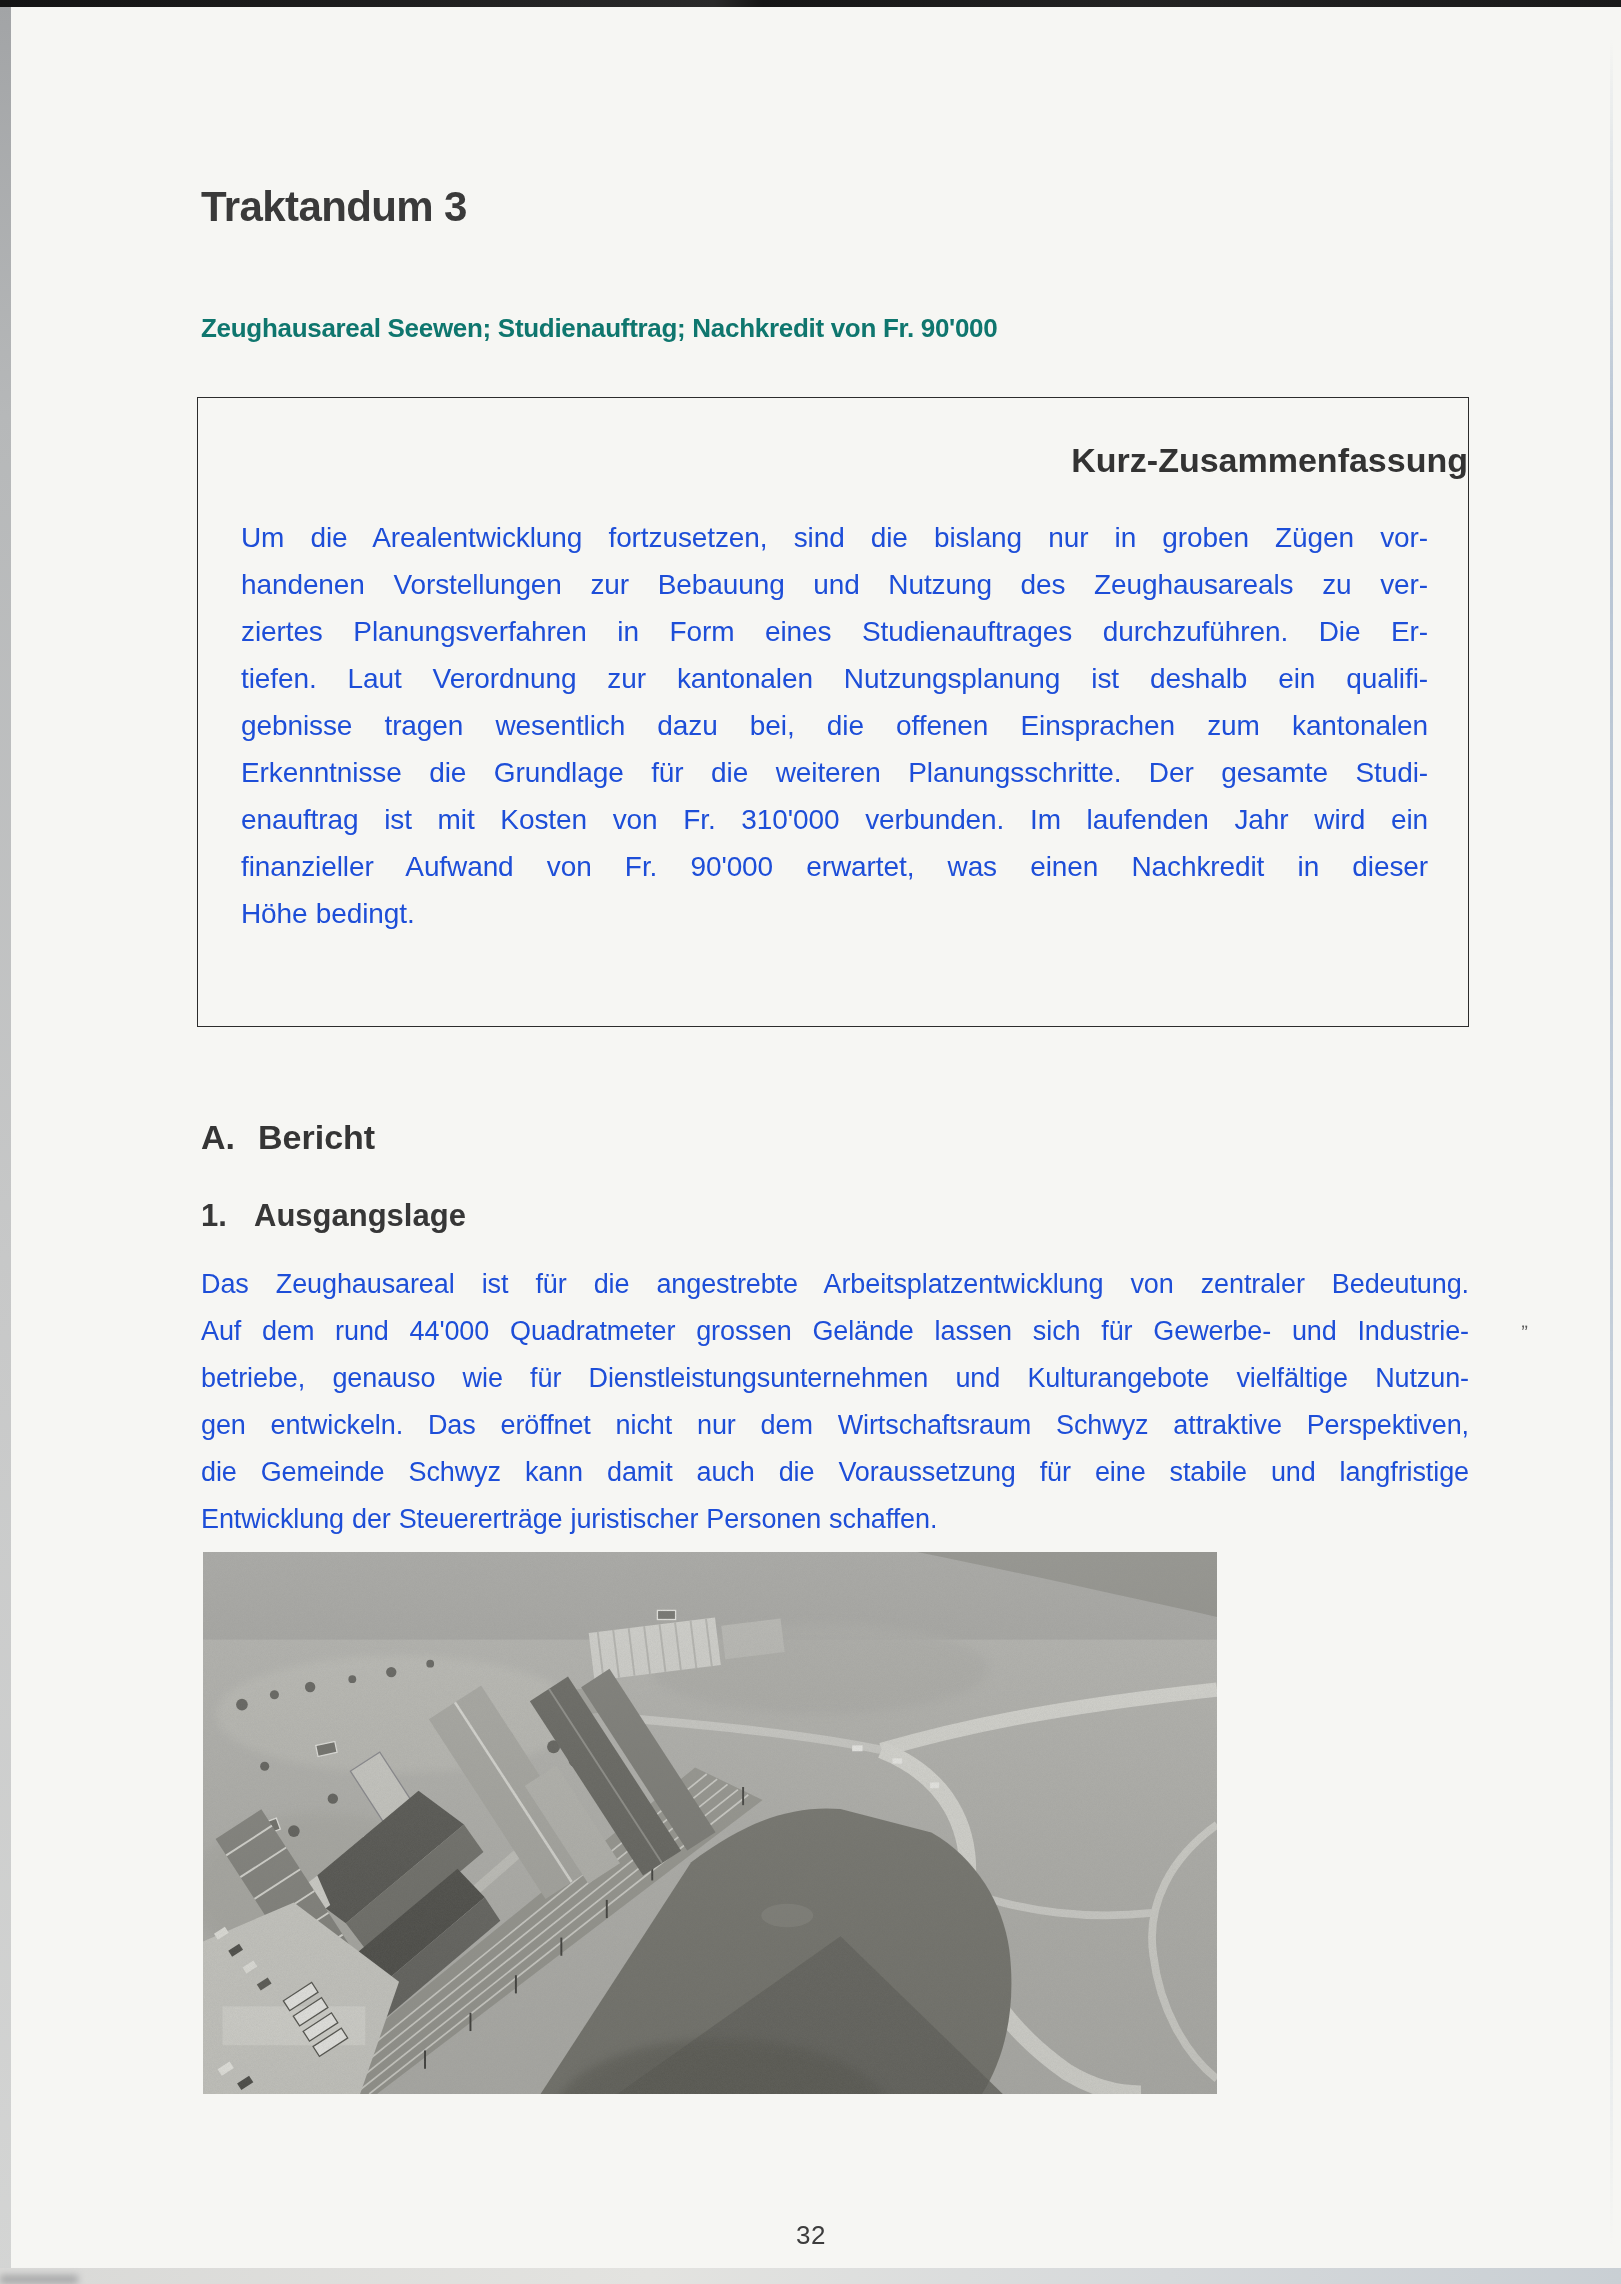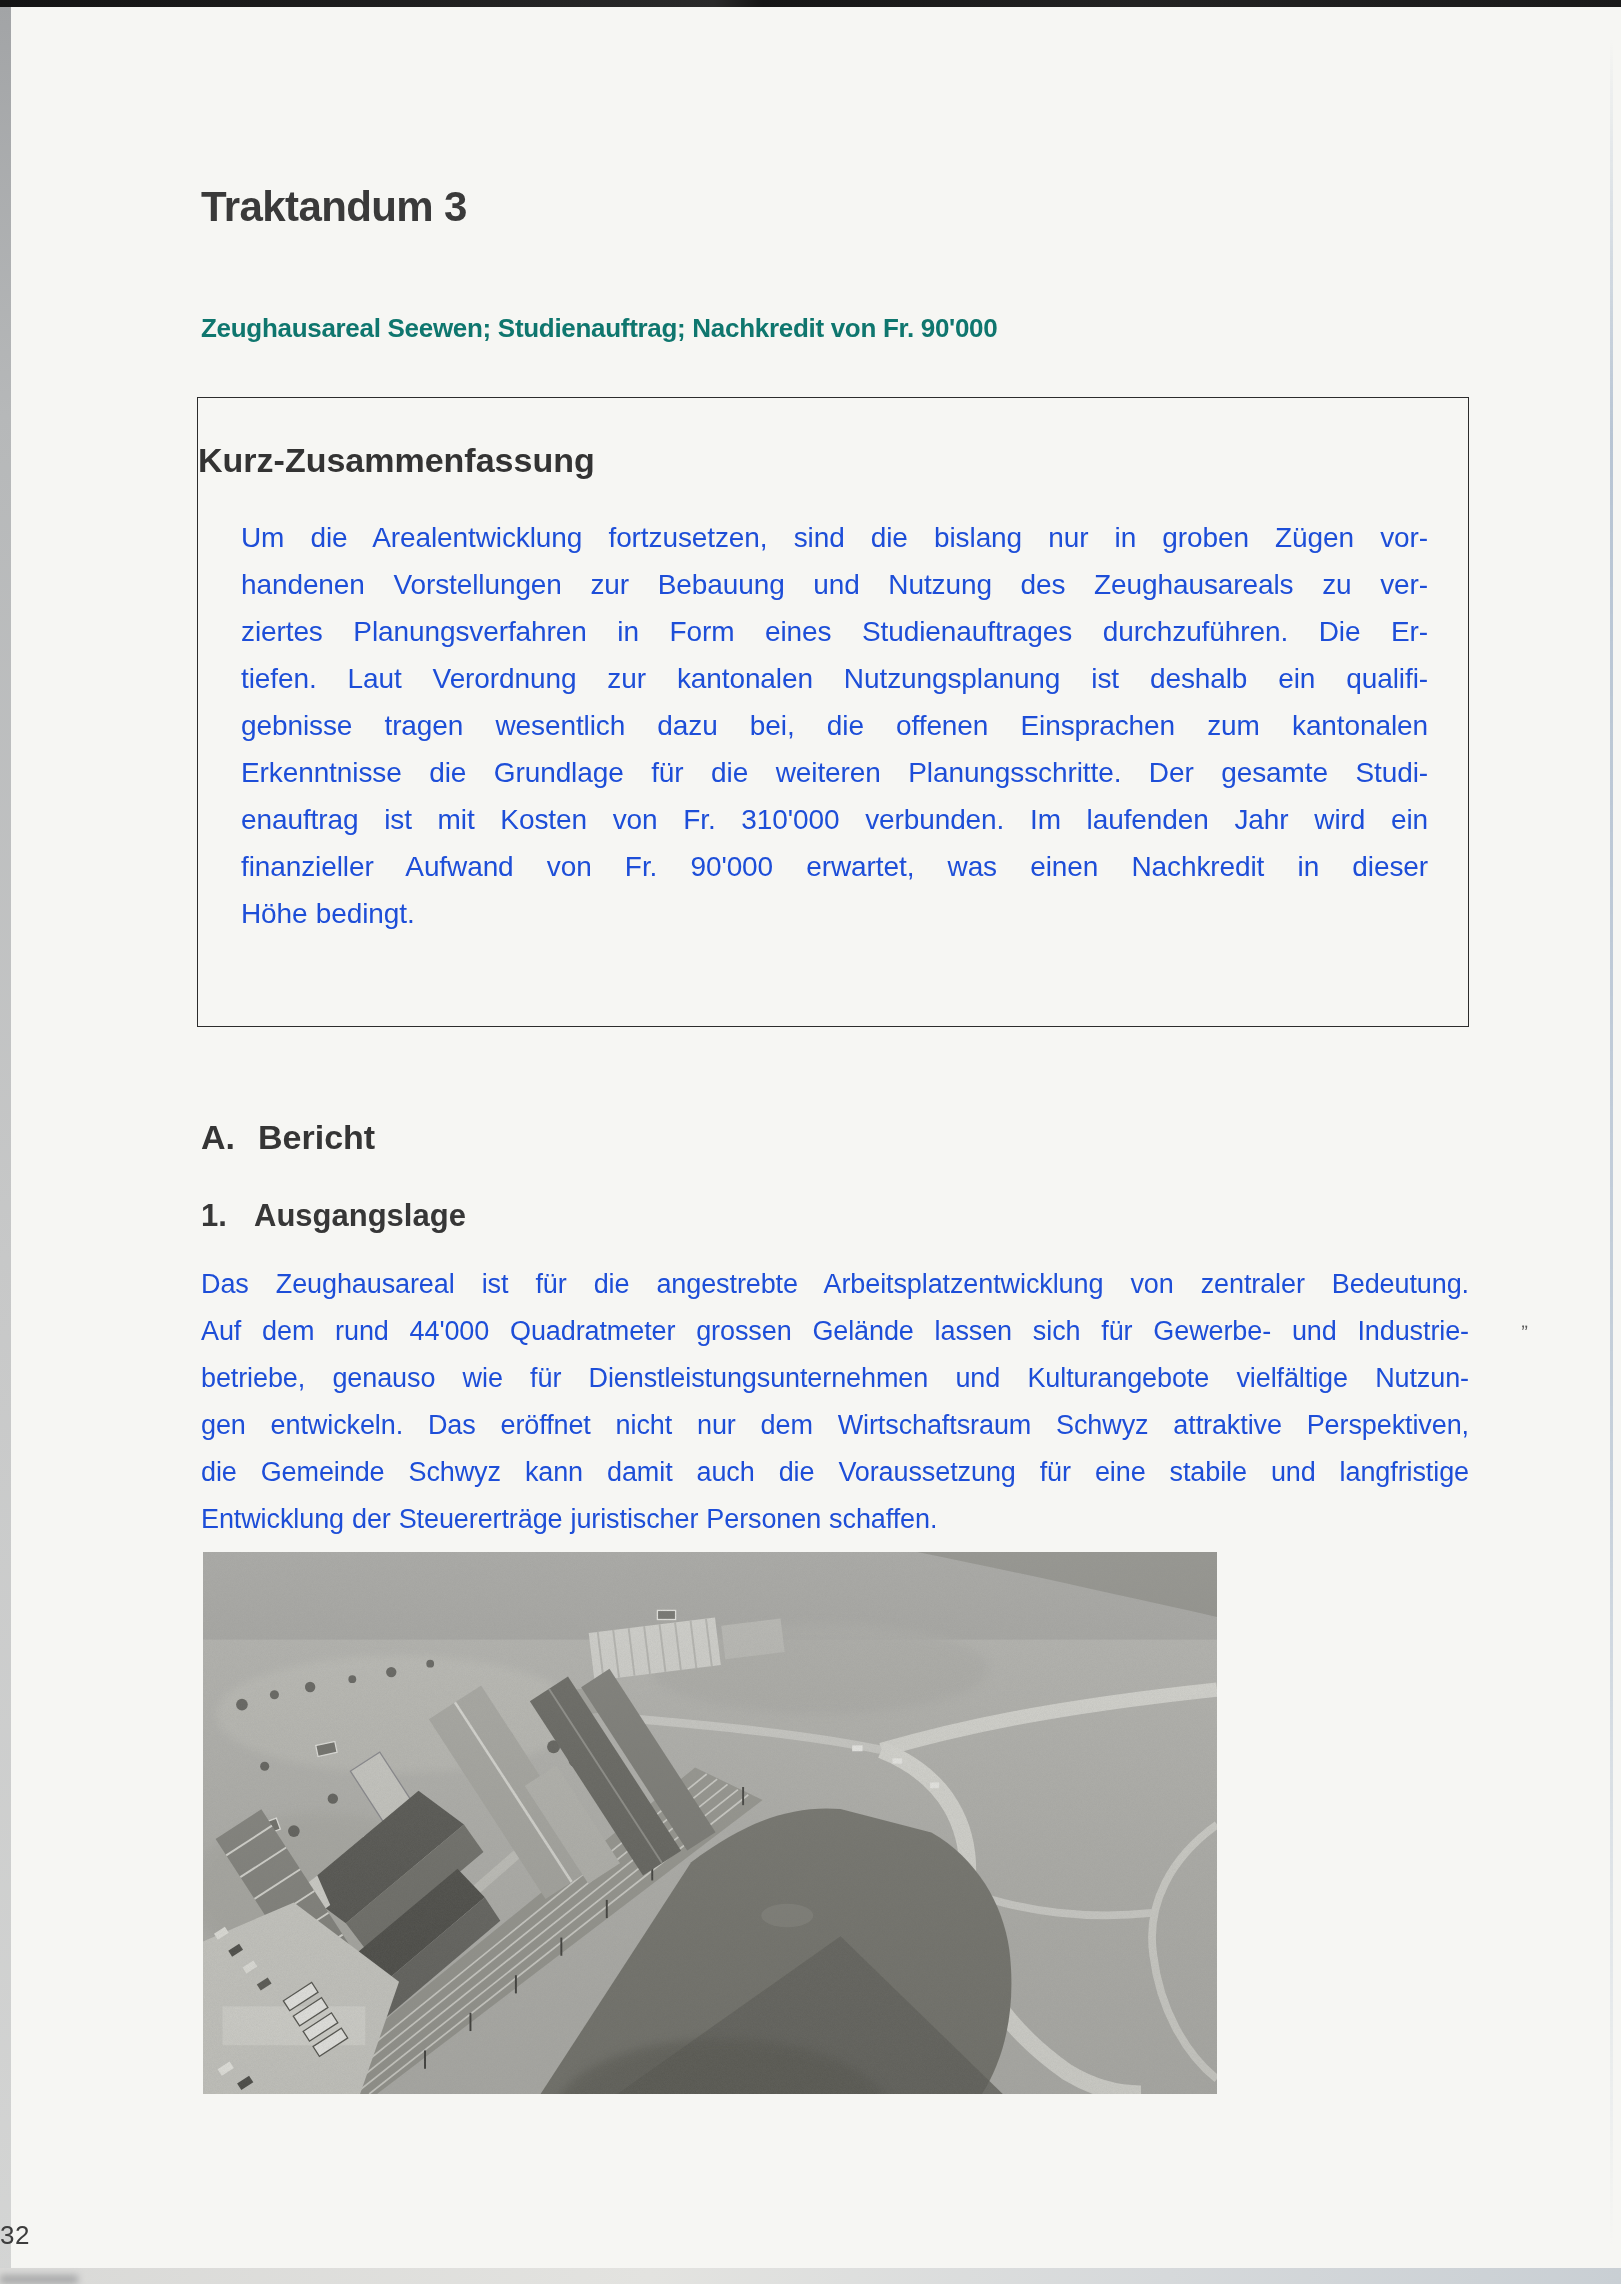--- a/index.html
+++ b/index.html
@@ -20,41 +20,41 @@
     background:linear-gradient(90deg,#d9d9d7 0%,#e3e3e0 40%,#d6d9db 72%,#c9cfd4 100%);}
   .edge-bottom-smudge{position:absolute;left:0;bottom:0;width:78px;height:9px;background:#9b9c9e;filter:blur(3.9px);opacity:.8;}
   .edge-right{position:absolute;left:1610px;top:39px;width:3.2px;height:2208px;
     background:linear-gradient(180deg,rgba(160,178,198,0) 0%,rgba(150,170,195,.65) 18%,rgba(150,170,195,.5) 65%,rgba(160,178,198,0) 100%);
     filter:blur(0.6px);}
   
   .kicker{position:absolute;left:201px;top:183px;font-size:42px;font-weight:700;letter-spacing:-0.6px;color:#3a3a3a;}
   .doc-title{position:absolute;left:201px;top:313px;font-size:26px;font-weight:700;letter-spacing:-0.3px;color:#0f766e;width:1299px;}
   
   .summary-box{position:absolute;left:197px;top:397px;width:1270px;height:628px;border:1.9px solid #2c2c2c;background:transparent;}
-  .box-heading{position:absolute;left:0;top:43px;width:100%;text-align:left;font-size:34px;font-weight:700;color:#333;}
+  .box-heading{position:absolute;left:0;top:43px;width:100%;text-align:right;font-size:34px;font-weight:700;color:#333;}
   .box-body{position:absolute;left:43px;top:116px;width:1187px;}
   
   .jline{font-size:28px;line-height:47px;height:47px;overflow:hidden;color:#1d4ed8;
     text-align:justify;text-align-last:justify;letter-spacing:-0.1px;word-spacing:0.6px;}
   .jline.last{text-align-last:left;}
   .para .jline{font-size:27px;line-height:47px;height:47px;}
   
   .heading-a{position:absolute;left:201px;top:1118px;font-size:34px;font-weight:700;color:#353535;}
   .heading-a .num{display:inline-block;width:57px;}
   .heading-1{position:absolute;left:201px;top:1198px;font-size:31px;font-weight:700;color:#373737;}
   .heading-1 .num{display:inline-block;width:53px;}
   
   .para{position:absolute;left:201px;top:1261px;width:1268px;}
   
   .artifact{position:absolute;left:1521px;top:1321px;font-size:19.5px;color:#5c5c5c;transform:rotate(3deg);}
   
   .photo{position:absolute;left:203px;top:1552px;width:1014px;height:542px;}
   .photo svg{display:block;width:100%;height:100%;}
   
-  .pagenum{position:absolute;left:0;top:2220px;width:1622px;font-size:26px;color:#3d3d3d;letter-spacing:0.6px;}
+  .pagenum{position:absolute;left:0;top:2220px;width:1622px;text-align:center;font-size:26px;color:#3d3d3d;letter-spacing:0.6px;}
 </style>
 </head>
 <body>
 
 <div id="page">
 
   <div class="edge-left"></div>
   <div class="edge-bottom"></div>
   <div class="edge-bottom-smudge"></div>
   <div class="edge-right"></div>

